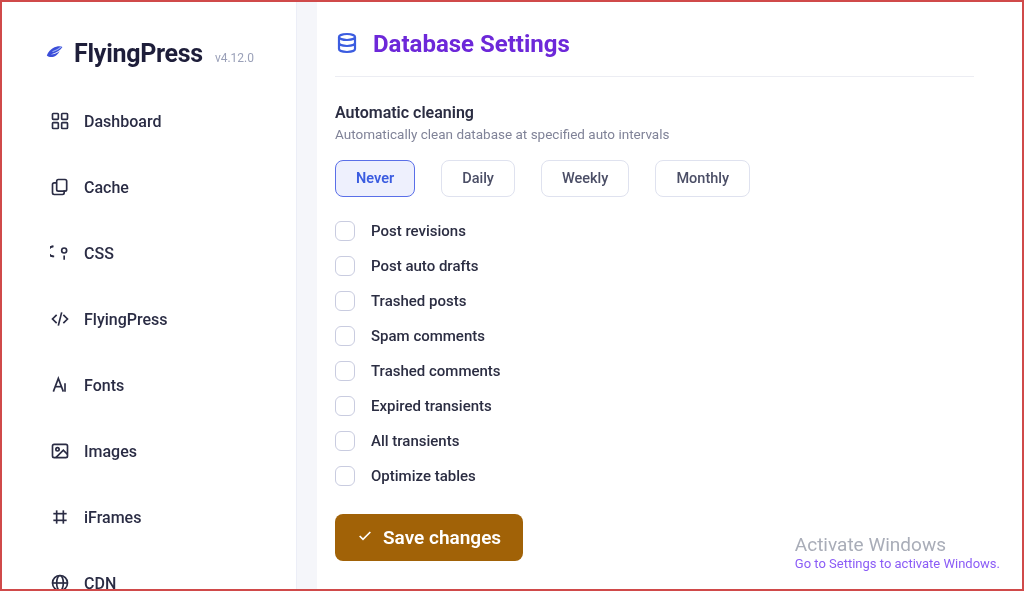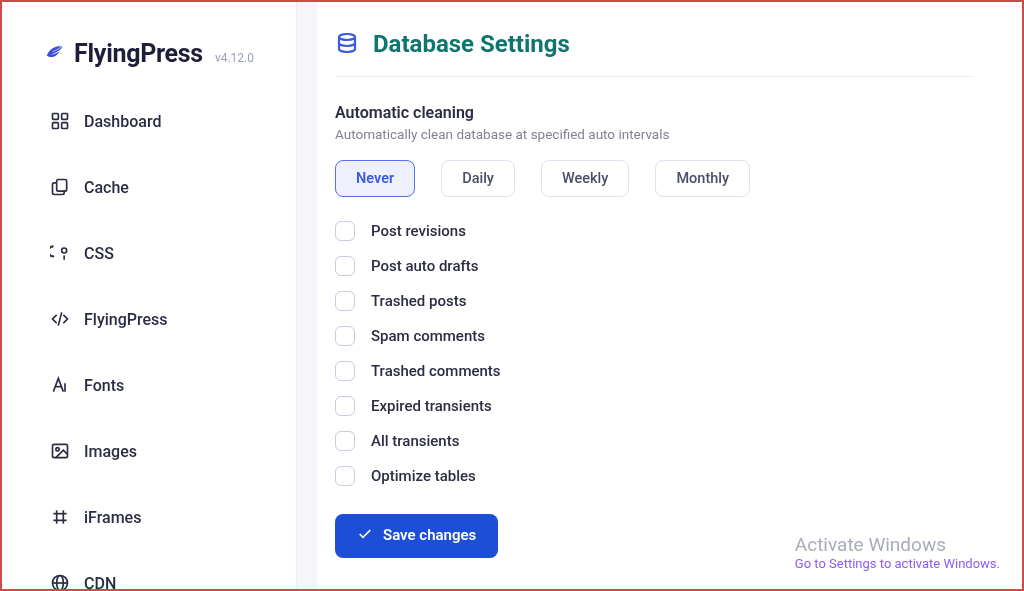--- a/index.html
+++ b/index.html
@@ -136,21 +136,21 @@
       width: 24px;
       height: 24px;
       stroke: currentColor;
       fill: none;
       stroke-width: 2.2;
     }
 
     .page-title {
       font-size: 24px;
       font-weight: 700;
-      color: #0f766e;
+      color: #6d28d9;
     }
 
     .divider {
       border: none;
       border-top: 1px solid #ecedf3;
       margin-bottom: 26px;
     }
 
     .section-title {
       font-size: 16px;
@@ -212,28 +212,28 @@
     }
 
     .checkbox-label {
       font-size: 15px;
       color: #2b2d42;
       font-weight: 500;
     }
 
     .save-btn {
       display: inline-flex;
-      align-items: flex-start;
+      align-items: flex-end;
       gap: 10px;
-      background: #1d4ed8;
+      background: #a16207;
       color: #ffffff;
       border: none;
       padding: 12px 22px;
       border-radius: 8px;
-      font-size: 15px;
+      font-size: 19px;
       font-weight: 600;
       cursor: pointer;
     }
 
     .save-btn svg {
       width: 16px;
       height: 16px;
       stroke: currentColor;
       stroke-width: 2.5;
       fill: none;

